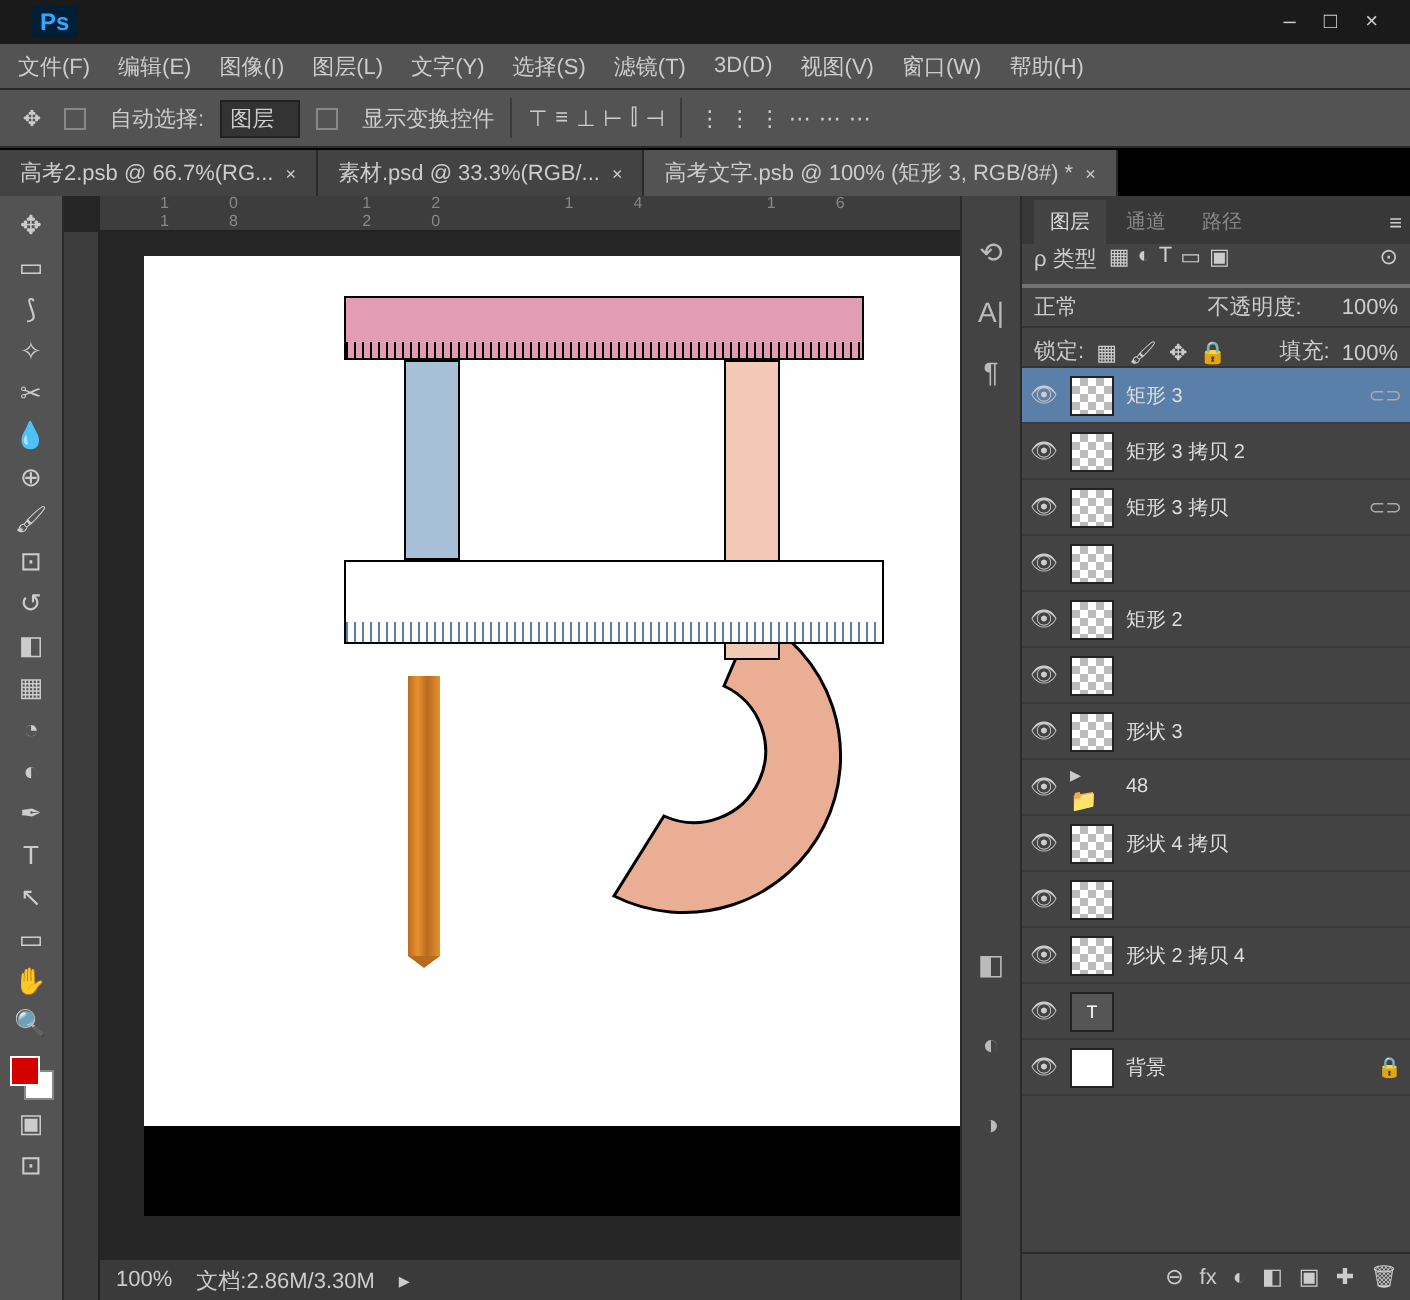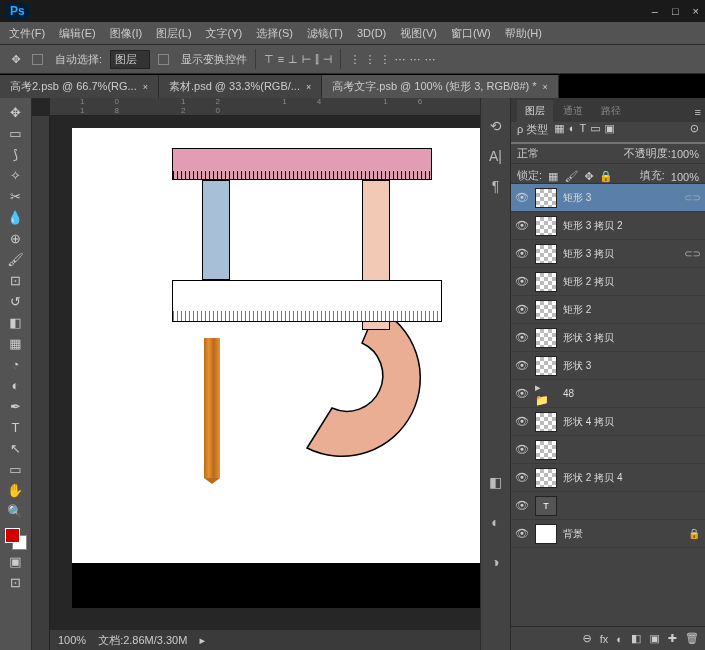--- a/index.html
+++ b/index.html
@@ -1,17 +1,17 @@
 <!DOCTYPE html>
 <html><head>
 <meta charset="utf-8">
 <style>
 *{margin:0;padding:0;box-sizing:border-box;font-family:"Microsoft YaHei",sans-serif;font-size:11px;color:#ccc;user-select:none}
 body{background:#535353;width:705px;height:650px;overflow:hidden}
-.titlebar{background:#1a1a1a;height:22px;display:flex;align-items:center;padding:0 6px}
+.titlebar{background:#1a1a1a;height:22px;display:flex;align-items:center;padding:0 16px}
 .titlebar .ps{background:#001e36;color:#31a8ff;font-weight:bold;font-size:12px;padding:1px 4px;border-radius:2px;margin-right:10px}
 .titlebar .winctl{margin-left:auto;display:flex;gap:14px;font-size:13px}
 .menubar{background:#535353;height:22px;display:flex;align-items:center;padding:0 4px;gap:4px}
 .menubar span{padding:2px 5px}
 .optbar{background:#535353;height:30px;border-top:1px solid #2a2a2a;border-bottom:1px solid #2a2a2a;display:flex;align-items:center;padding:0 8px;gap:8px}
 .optbar .ico{width:16px;height:16px;display:flex;align-items:center;justify-content:center}
 .chk{width:11px;height:11px;border:1px solid #888;display:inline-block;margin-right:4px;vertical-align:middle}
 .divider{width:1px;height:20px;background:#3a3a3a}
 .rightcluster{margin-left:auto;display:flex;gap:6px;opacity:.5}
 .rightcluster .ic{width:14px;height:14px;border:1px solid #777}
@@ -41,21 +41,21 @@
 .pencil::after{content:"";position:absolute;bottom:-6px;left:0;width:0;height:0;border-left:8px solid transparent;border-right:8px solid transparent;border-top:6px solid #b86b1f}
 .orangearc{position:absolute;top:160px;left:175px;width:200px;height:200px}
 .statusbar{position:absolute;bottom:0;left:18px;right:0;height:20px;background:#3a3a3a;display:flex;align-items:center;padding:0 8px;gap:12px;font-size:10px;color:#aaa}
 .rightdock{width:30px;background:#434343;border-left:1px solid #2a2a2a;display:flex;flex-direction:column;align-items:center;padding-top:20px;gap:14px}
 .rightdock .ic{font-size:14px;color:#bbb}
 .panels{width:195px;background:#434343;border-left:1px solid #2a2a2a;display:flex;flex-direction:column}
 .paneltabs{height:24px;display:flex;align-items:end;padding-left:6px;gap:2px;background:#383838}
 .ptab{padding:4px 8px;font-size:10px;color:#888}
 .ptab.active{background:#434343;color:#ddd}
 .panelopts{height:22px;display:flex;align-items:flex-start;padding:0 6px;gap:4px;font-size:10px;border-bottom:2px solid #737373}
-.panelopts2{height:20px;display:flex;align-items:center;padding:0 6px;gap:0;font-size:10px;border-bottom:1px solid #333}
+.panelopts2{height:20px;display:flex;align-items:center;padding:0 6px;gap:20px;font-size:10px;border-bottom:1px solid #333}
 .locks{height:20px;display:flex;align-items:flex-end;padding:0 6px;gap:6px;font-size:9px;border-bottom:1px solid #333}
 .layerlist{flex:1;overflow:auto}
 .layer{height:28px;display:flex;align-items:center;padding:0 4px;gap:6px;border-bottom:1px solid #3a3a3a}
 .layer.sel{background:#5a7fa8}
 .layer .eye{width:14px;font-size:11px;text-align:center}
 .layer .thumb{width:22px;height:20px;background:#888;border:1px solid #222;background-image:linear-gradient(45deg,#bbb 25%,transparent 25%,transparent 75%,#bbb 75%),linear-gradient(45deg,#bbb 25%,#fff 25%,#fff 75%,#bbb 75%);background-size:8px 8px;background-position:0 0,4px 4px;display:flex;align-items:center;justify-content:center;font-size:9px;color:#333}
 .layer .txt{flex:1;font-size:10px;color:#ddd}
 .layer .link{font-size:10px;color:#aaa}
 .layerfoot{height:24px;border-top:1px solid #2a2a2a;display:flex;align-items:center;justify-content:flex-end;padding:0 6px;gap:8px;font-size:11px;color:#999}
 </style>
@@ -225,33 +225,31 @@
         </div>
         <div class="layer">
           <span class="eye">👁</span>
           <div class="thumb"></div>
           <span class="txt">矩形 3 拷贝</span>
           <span class="link">⊂⊃</span>
         </div>
         <div class="layer">
           <span class="eye">👁</span>
           <div class="thumb"></div>
-          <span class="txt">矩形 2 拷贝</span>
           <span class="link"></span>
         </div>
         <div class="layer">
           <span class="eye">👁</span>
           <div class="thumb"></div>
           <span class="txt">矩形 2</span>
           <span class="link"></span>
         </div>
         <div class="layer">
           <span class="eye">👁</span>
           <div class="thumb"></div>
-          <span class="txt">形状 3 拷贝</span>
           <span class="link"></span>
         </div>
         <div class="layer">
           <span class="eye">👁</span>
           <div class="thumb"></div>
           <span class="txt">形状 3</span>
           <span class="link"></span>
         </div>
         <div class="layer">
           <span class="eye">👁</span>

